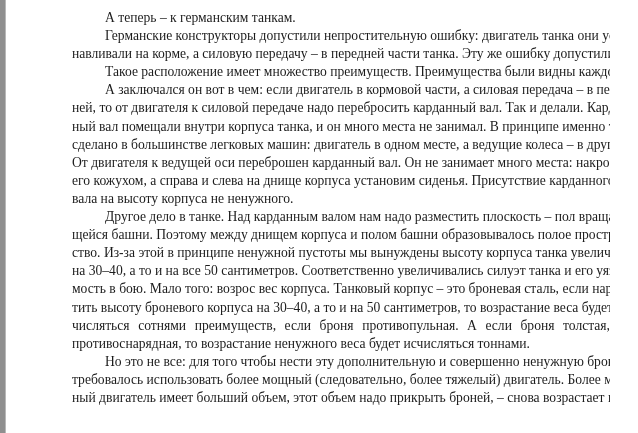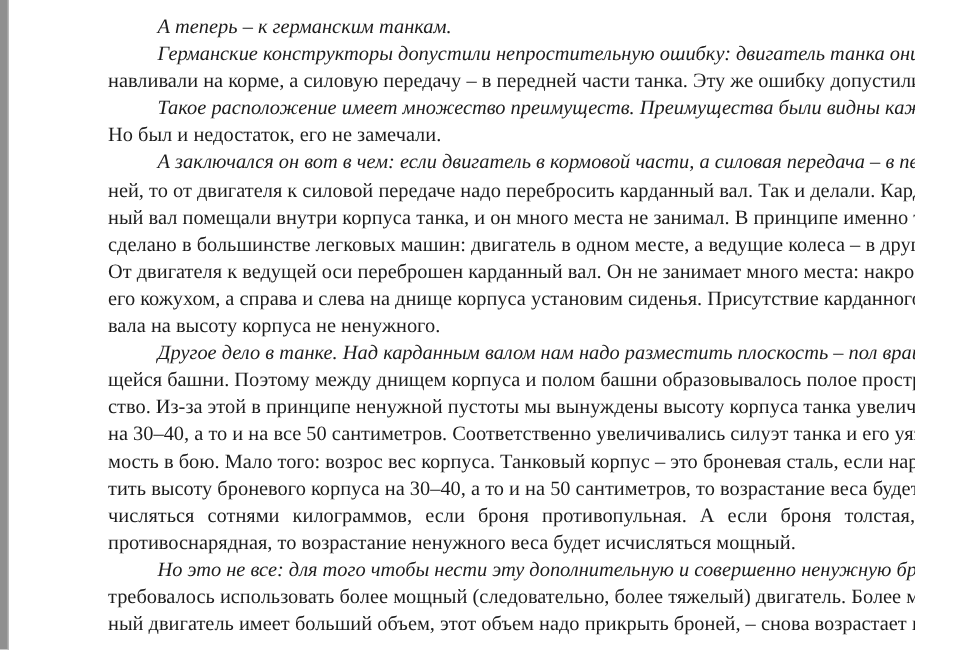--- a/index.html
+++ b/index.html
@@ -19,52 +19,51 @@
   }
   .line {
     font-size: 13.6px;
     line-height: 18.1px;
     height: 18.1px;
     white-space: nowrap;
     text-align: justify;
     text-align-last: justify;
     overflow: hidden;
   }
-  .line.indent { padding-left: 33px; font-style: italic; }
+  .line.indent { padding-left: 33px; }
   .line.last { text-align-last: left; }
 </style>
 </head>
 <body>
 
 <div class="left-border"></div>
 
 <div class="page">
 
   <div class="line indent last">А теперь – к германским танкам.</div>
 
   <div class="line indent">Германские конструкторы допустили непростительную ошибку: двигатель танка они уста-</div>
   <div class="line">навливали на корме, а силовую передачу – в передней части танка. Эту же ошибку допустили</div>
 
   <div class="line indent">Такое расположение имеет множество преимуществ. Преимущества были видны каждому.</div>
-  <div class="line last">Но был и недостаток, его не замечали.</div>
 
   <div class="line indent">А заключался он вот в чем: если двигатель в кормовой части, а силовая передача – в перед-</div>
   <div class="line">ней, то от двигателя к силовой передаче надо перебросить карданный вал. Так и делали. Кардан-</div>
   <div class="line">ный вал помещали внутри корпуса танка, и он много места не занимал. В принципе именно так</div>
   <div class="line">сделано в большинстве легковых машин: двигатель в одном месте, а ведущие колеса – в другом.</div>
   <div class="line">От двигателя к ведущей оси переброшен карданный вал. Он не занимает много места: накроем</div>
   <div class="line">его кожухом, а справа и слева на днище корпуса установим сиденья. Присутствие карданного</div>
   <div class="line last">вала на высоту корпуса не ненужного.</div>
 
   <div class="line indent">Другое дело в танке. Над карданным валом нам надо разместить плоскость – пол вращаю-</div>
   <div class="line">щейся башни. Поэтому между днищем корпуса и полом башни образовывалось полое простран-</div>
   <div class="line">ство. Из-за этой в принципе ненужной пустоты мы вынуждены высоту корпуса танка увеличить</div>
   <div class="line">на 30–40, а то и на все 50 сантиметров. Соответственно увеличивались силуэт танка и его уязви-</div>
   <div class="line">мость в бою. Мало того: возрос вес корпуса. Танковый корпус – это броневая сталь, если нарас-</div>
   <div class="line">тить высоту броневого корпуса на 30–40, а то и на 50 сантиметров, то возрастание веса будет ис-</div>
-  <div class="line">числяться сотнями килограммов, если броня противопульная. А если броня толстая,</div>
-  <div class="line last">противоснарядная, то возрастание ненужного веса будет исчисляться мощный.</div>
+  <div class="line">числяться сотнями преимуществ, если броня противопульная. А если броня толстая,</div>
+  <div class="line last">противоснарядная, то возрастание ненужного веса будет исчисляться тоннами.</div>
 
   <div class="line indent">Но это не все: для того чтобы нести эту дополнительную и совершенно ненужную броню,</div>
   <div class="line">требовалось использовать более мощный (следовательно, более тяжелый) двигатель. Более мощ-</div>
   <div class="line">ный двигатель имеет больший объем, этот объем надо прикрыть броней, – снова возрастает вес.</div>
 
 </div>
 
 </body></html>

